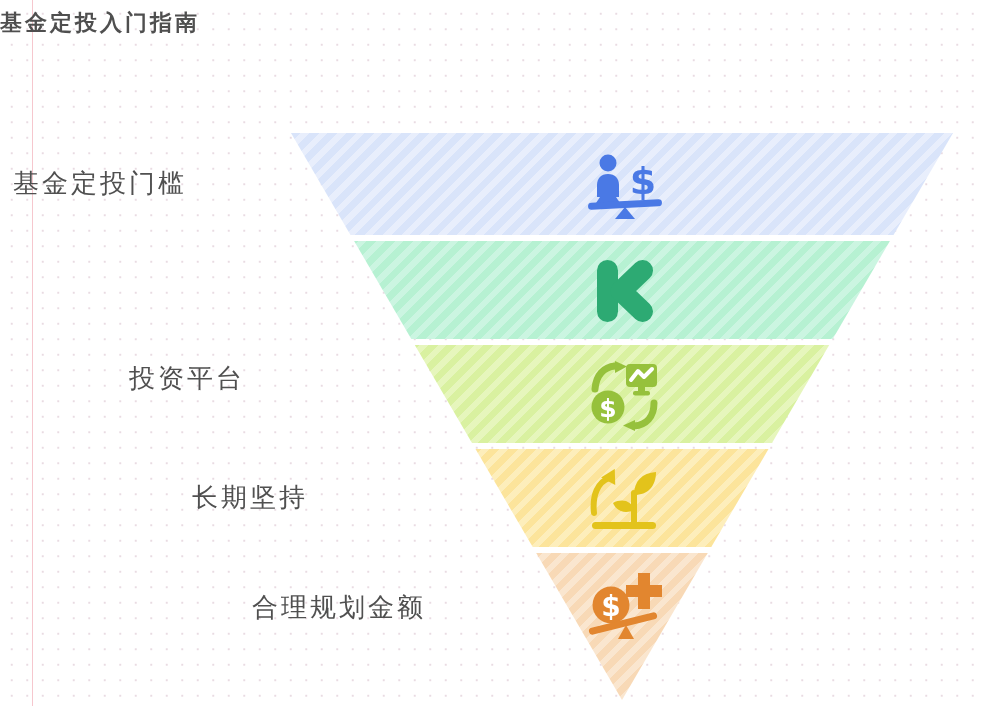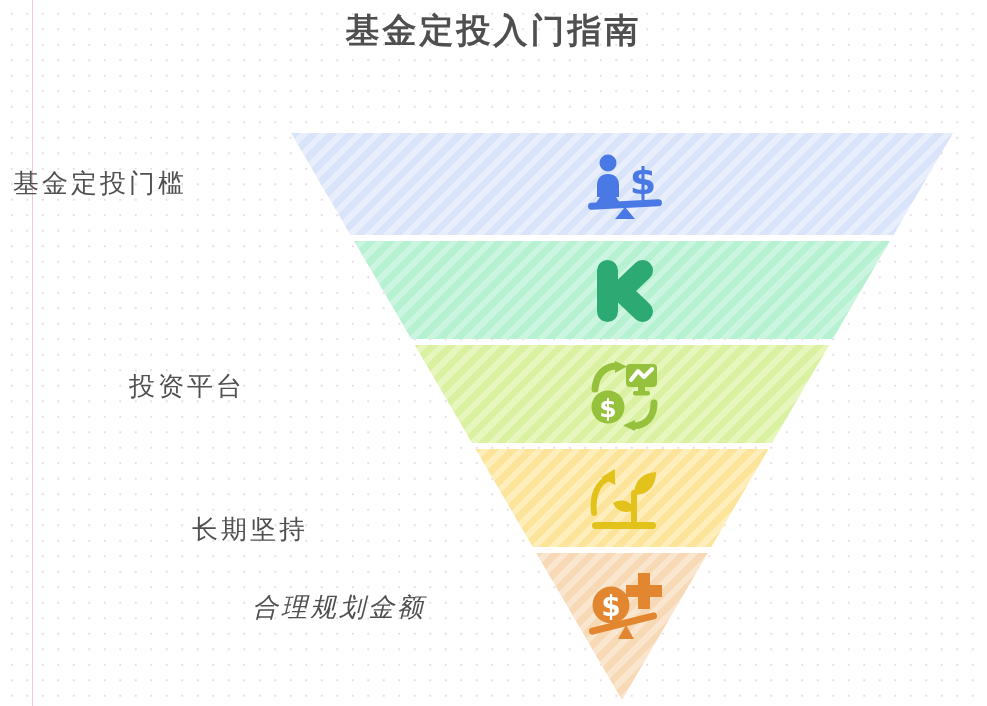--- a/index.html
+++ b/index.html
@@ -12,22 +12,21 @@
     background-size:15.5px 15.5px;
     background-position:4px 6px;
     font-family:"Liberation Serif","DejaVu Serif",serif;
   }
   .margin-line{
     position:absolute;left:32px;top:0;width:1px;height:706px;
     background:rgba(238,153,165,0.55);
   }
   .page-title{
     position:absolute;left:0;top:8px;width:987px;
-    text-align:center;
-    font-size:34px;font-weight:bold;letter-spacing:3px;
+    font-size:22px;font-weight:bold;letter-spacing:3px;
     color:#4f4f4f;margin:0;
   }
   .funnel{position:absolute;left:291px;top:133px;width:662px;height:567px;}
   .band{position:absolute;left:0;top:0;width:662px;height:567px;}
   .band.b1{clip-path:polygon(0px 0px, 662px 0px, 602.5px 102px, 59.5px 102px);}
   .band.b2{clip-path:polygon(63.1px 108px, 598.9px 108px, 541.7px 206px, 120.3px 206px);}
   .band.b3{clip-path:polygon(123.8px 212px, 538.2px 212px, 481px 310px, 181px 310px);}
   .band.b4{clip-path:polygon(184.5px 316px, 477.5px 316px, 420.3px 414px, 241.7px 414px);}
   .band.b5{clip-path:polygon(245.2px 420px, 416.8px 420px, 331px 567px);}
   .icon-wrap{position:absolute;left:334px;transform:translateX(-50%);}
@@ -36,23 +35,23 @@
   .icon-wrap.i3{top:228px;}
   .icon-wrap.i4{top:336px;}
   .icon-wrap.i5{top:438px;}
   .level-label{
     position:absolute;
     font-size:26px;letter-spacing:3px;color:#505050;
     line-height:30px;white-space:nowrap;
   }
   .level-label.l1{left:13px;top:169px;}
   .level-label.l2{left:71px;top:280px;}
-  .level-label.l3{left:129px;top:372px;text-align:right;}
-  .level-label.l4{left:192px;top:483px;margin-top:32px;}
-  .level-label.l5{left:252px;top:593px;font-style:italic;}
+  .level-label.l3{left:129px;top:364px;text-align:right;}
+  .level-label.l4{left:192px;top:483px;}
+  .level-label.l5{left:252px;top:593px;}
   svg{display:block;}
 </style>
 </head>
 <body>
 
 <div class="canvas">
   <div class="margin-line"></div>
 
   <h1 class="page-title">基金定投入门指南</h1>
 

